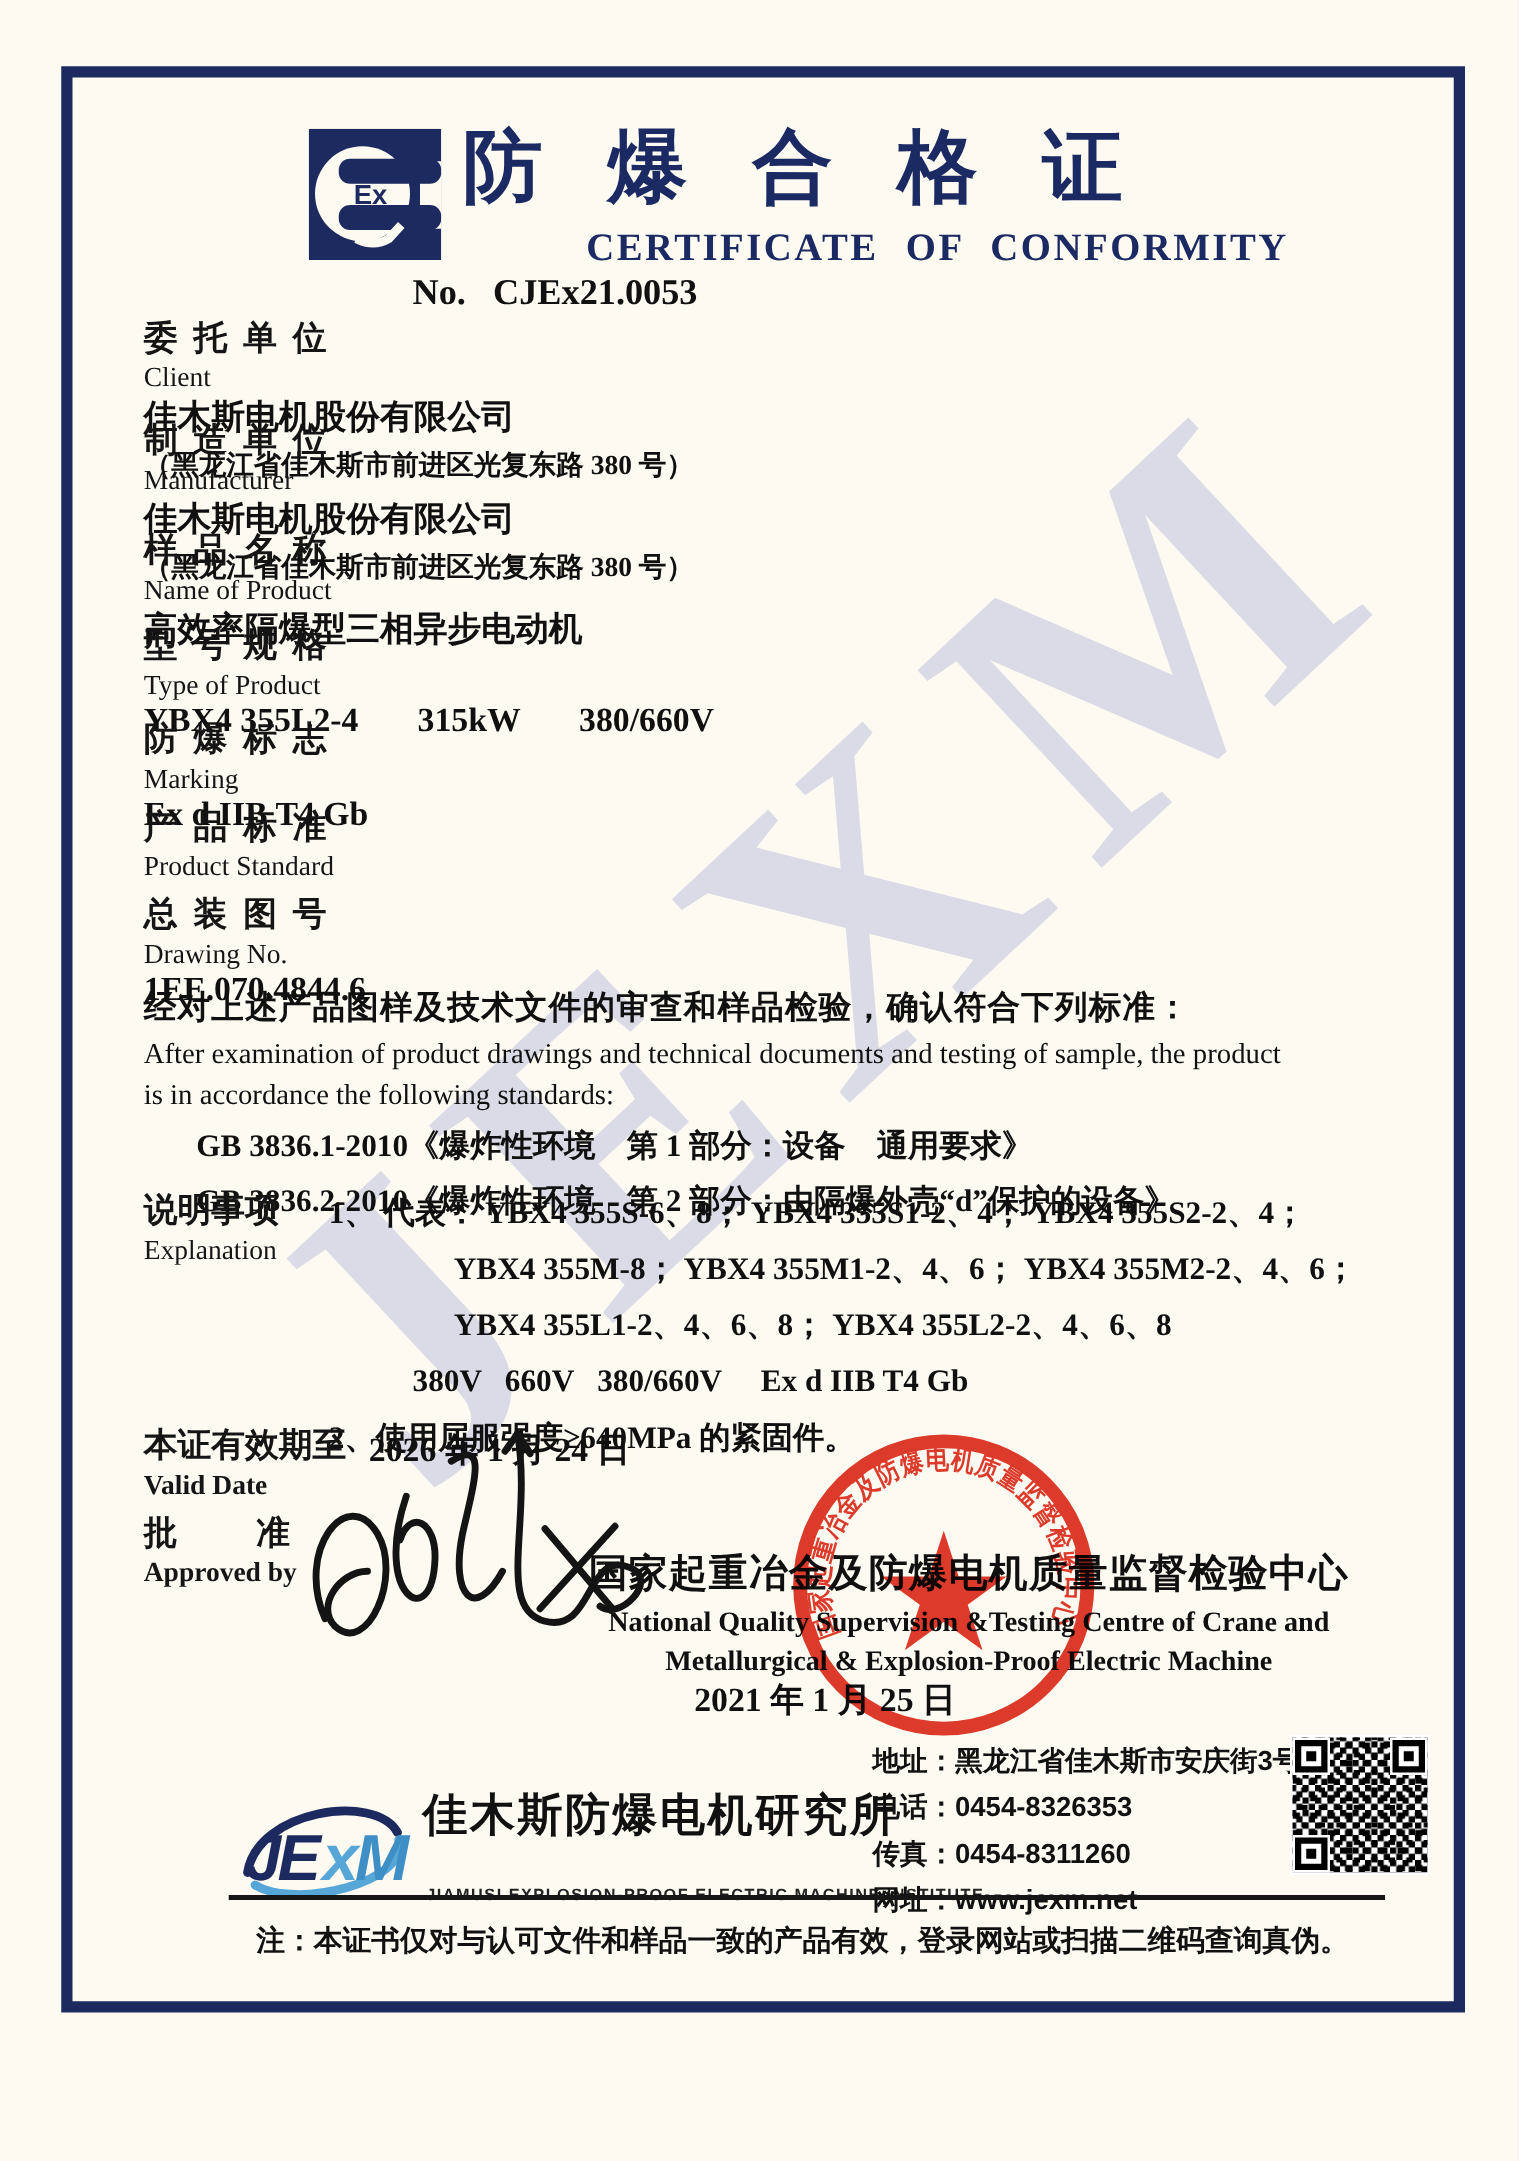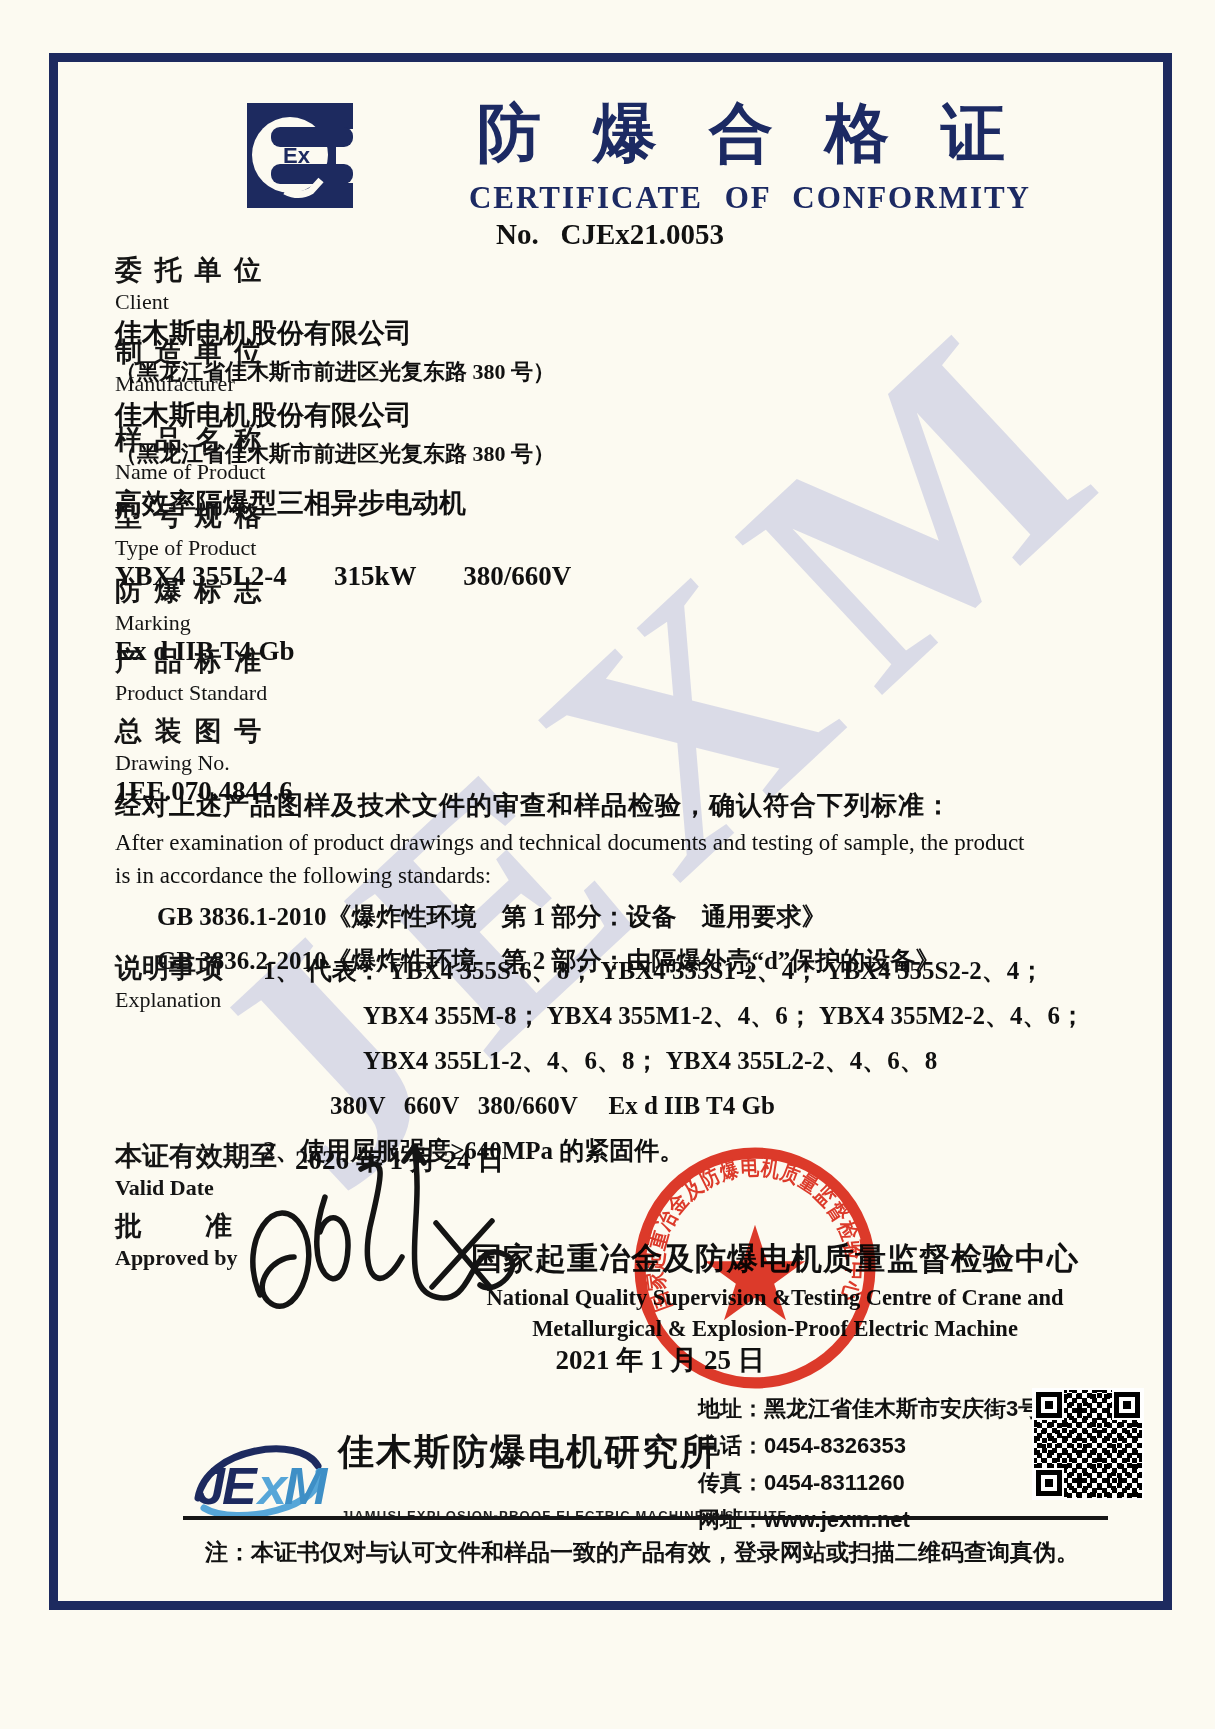--- a/index.html
+++ b/index.html
@@ -11,25 +11,25 @@
 
   .watermark { left:-40px; top:560px; width:1400px; text-align:center;
     font-size:330px; font-weight:bold; letter-spacing:38px;
     color:rgba(168,173,218,0.40); transform:rotate(-43deg); transform-origin:center;
     font-family:"Liberation Serif",serif; pointer-events:none; z-index:1; }
 
   .z { z-index:2; }
 
   
   .logo-ex { left:247px; top:103px; width:106px; height:105px; }
-  .title-cn { left:370px; top:90px; width:760px; text-align:center; color:#1c2a63;
+  .title-cn { left:370px; top:90px; width:760px; color:#1c2a63;
     font-size:64px; font-weight:bold; letter-spacing:18px; }
   .title-en { left:370px; top:180px; width:760px; text-align:center; color:#1c2a63;
     font-size:31px; font-weight:bold; letter-spacing:2px; word-spacing:12px; }
-  .cert-no { left:330px; top:218px; width:560px; text-align:center; color:#111;
+  .cert-no { left:330px; top:218px; width:560px; color:#111;
     font-size:29px; font-weight:bold; white-space:pre-wrap; }
 
   
   .fields { left:115px; top:252px; width:980px; }
   .frow { display:flex;flex-direction:column; }
   .frow .lbl { width:228px; flex:none; }
   .lbl-cn { font-size:27px; font-weight:600; color:#151515; letter-spacing:3px; white-space:pre-wrap; }
   .lbl-en { font-size:22px; color:#151515; margin-top:1px; }
   .fval { font-size:27px; font-weight:bold; color:#101010; white-space:pre-wrap; }
   .fsub { font-size:22px; font-weight:600; color:#101010; margin-top:6px; white-space:pre-wrap; }

